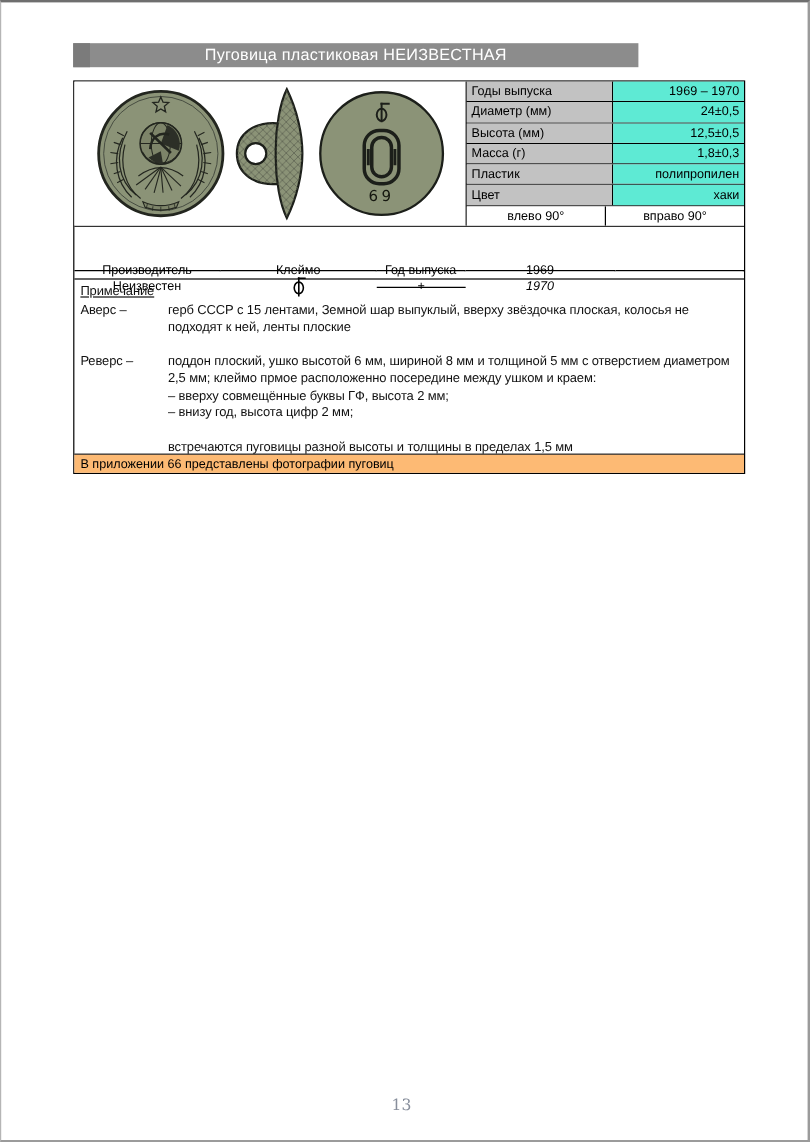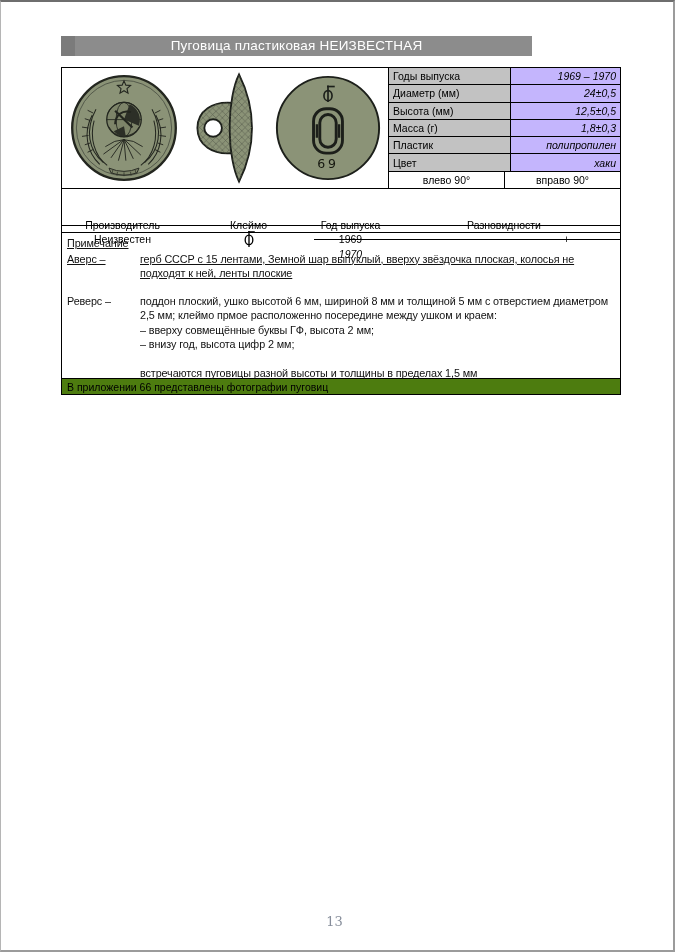--- a/index.html
+++ b/index.html
@@ -22,27 +22,27 @@
   .title-notch{position:absolute;left:0;top:0;width:14px;height:20px;background:#7b7b7b;}
   .title-text{color:#ffffff;font-size:13.5px;line-height:20px;text-align:center;letter-spacing:.2px;}
 
   .doc-table{
     position:absolute;left:60px;top:65px;width:558px;
     border:1px solid #000;box-sizing:content-box;background:#fff;
   }
   
   .top-row{display:flex;height:121px;border-bottom:1px solid #000;box-sizing:border-box;}
   .images-panel{width:327px;border-right:1px solid #000;box-sizing:border-box;
-    display:flex;align-items:center;justify-content:space-between;padding:2px 6px;background:#fff;}
+    display:flex;align-items:center;justify-content:center;padding:2px 6px;background:#fff;}
   .spec-table{flex:1;display:flex;flex-direction:column;font-size:10.5px;}
   .spec-row{flex:1;display:flex;border-bottom:1px solid #000;box-sizing:border-box;}
   .spec-row:last-child{border-bottom:none;}
   .spec-label{width:122px;background:#c2c2c2;border-right:1px solid #000;box-sizing:border-box;
     display:flex;align-items:center;padding-left:4px;}
-  .spec-value{flex:1;display:flex;align-items:center;justify-content:flex-end;padding-right:4px;background:#c4b5fd;font-style:italic;}
+  .spec-value{flex:1;display:flex;align-items:center;justify-content:flex-end;padding-right:4px;background:#5eead4;}
   .spec-span{flex:1;background:#c2c2c2;display:flex;align-items:center;justify-content:center;}
   .aspect-cell{flex:1;display:flex;align-items:center;justify-content:center;background:#fff;}
   .aspect-cell.first{border-right:1px solid #000;box-sizing:border-box;}
 
   
   .mfr-table{height:43px;border-bottom:1px solid #000;box-sizing:content-box;
     display:grid;grid-template-columns:122px 130px 74px 125px 1fr;
     grid-template-rows:14px 14.5px 14.5px;font-size:10.5px;}
   .mfr-cell{display:flex;align-items:center;justify-content:center;
     border-right:1px solid #000;border-bottom:1px solid #000;box-sizing:border-box;background:#fff;margin-top:36px;}
@@ -54,25 +54,25 @@
   .no-b{border-bottom:none;font-style:italic;}
   .var-flag{background:#c2c2c2;}
 
   
   .notes{height:146px;border-bottom:1px solid #000;box-sizing:border-box;
     padding:3px 6px 0 5px;font-size:10.8px;line-height:14.5px;letter-spacing:-0.1px;color:#111;}
   .notes-heading{text-decoration:underline;margin-bottom:1px;}
   .note-row{display:flex;}
   .note-label{width:73px;flex:none;}
   .note-text{flex:1;padding-right:2px;}
-  .avers-block{margin-bottom:13px;text-decoration:underline;}
+  .avers-block{margin-bottom:13px;}
   .gap-line{height:14px;}
 
   
-  .footer-bar{height:15px;background:#4d7c0f;display:flex;align-items:center;
+  .footer-bar{height:15px;background:#fdba74;display:flex;align-items:center;
     padding-left:5px;font-size:10.5px;box-sizing:border-box;}
 
   .page-num{position:absolute;left:0;right:5px;top:912px;text-align:center;
     color:#878e9b;font-family:"DejaVu Serif",serif;font-size:13px;}
 
   svg{display:block;}
 </style>
 </head>
 <body>
 
@@ -184,21 +184,20 @@
           <div class="aspect-cell first">влево 90°</div>
           <div class="aspect-cell">вправо 90°</div>
         </div>
       </div>
     </div>
 
     <div class="mfr-table">
       <div class="mfr-cell mfr-head">Производитель</div>
       <div class="mfr-cell mfr-head">Клеймо</div>
       <div class="mfr-cell mfr-head">Год выпуска</div>
-      <div class="mfr-cell mfr-head mfr-head-var">Разновидности</div>
 
       <div class="mfr-cell mfr-name">Неизвестен</div>
 
       <div class="mfr-cell mfr-mark">
         <svg viewBox="0 0 18 22" width="16" height="20">
           <g stroke="#000" fill="none" stroke-width="1.5">
             <path d="M9 2 v18"></path>
             <path d="M8 3 h7.5"></path>
             <ellipse cx="9" cy="12" rx="4.3" ry="5.4"></ellipse>
           </g>

